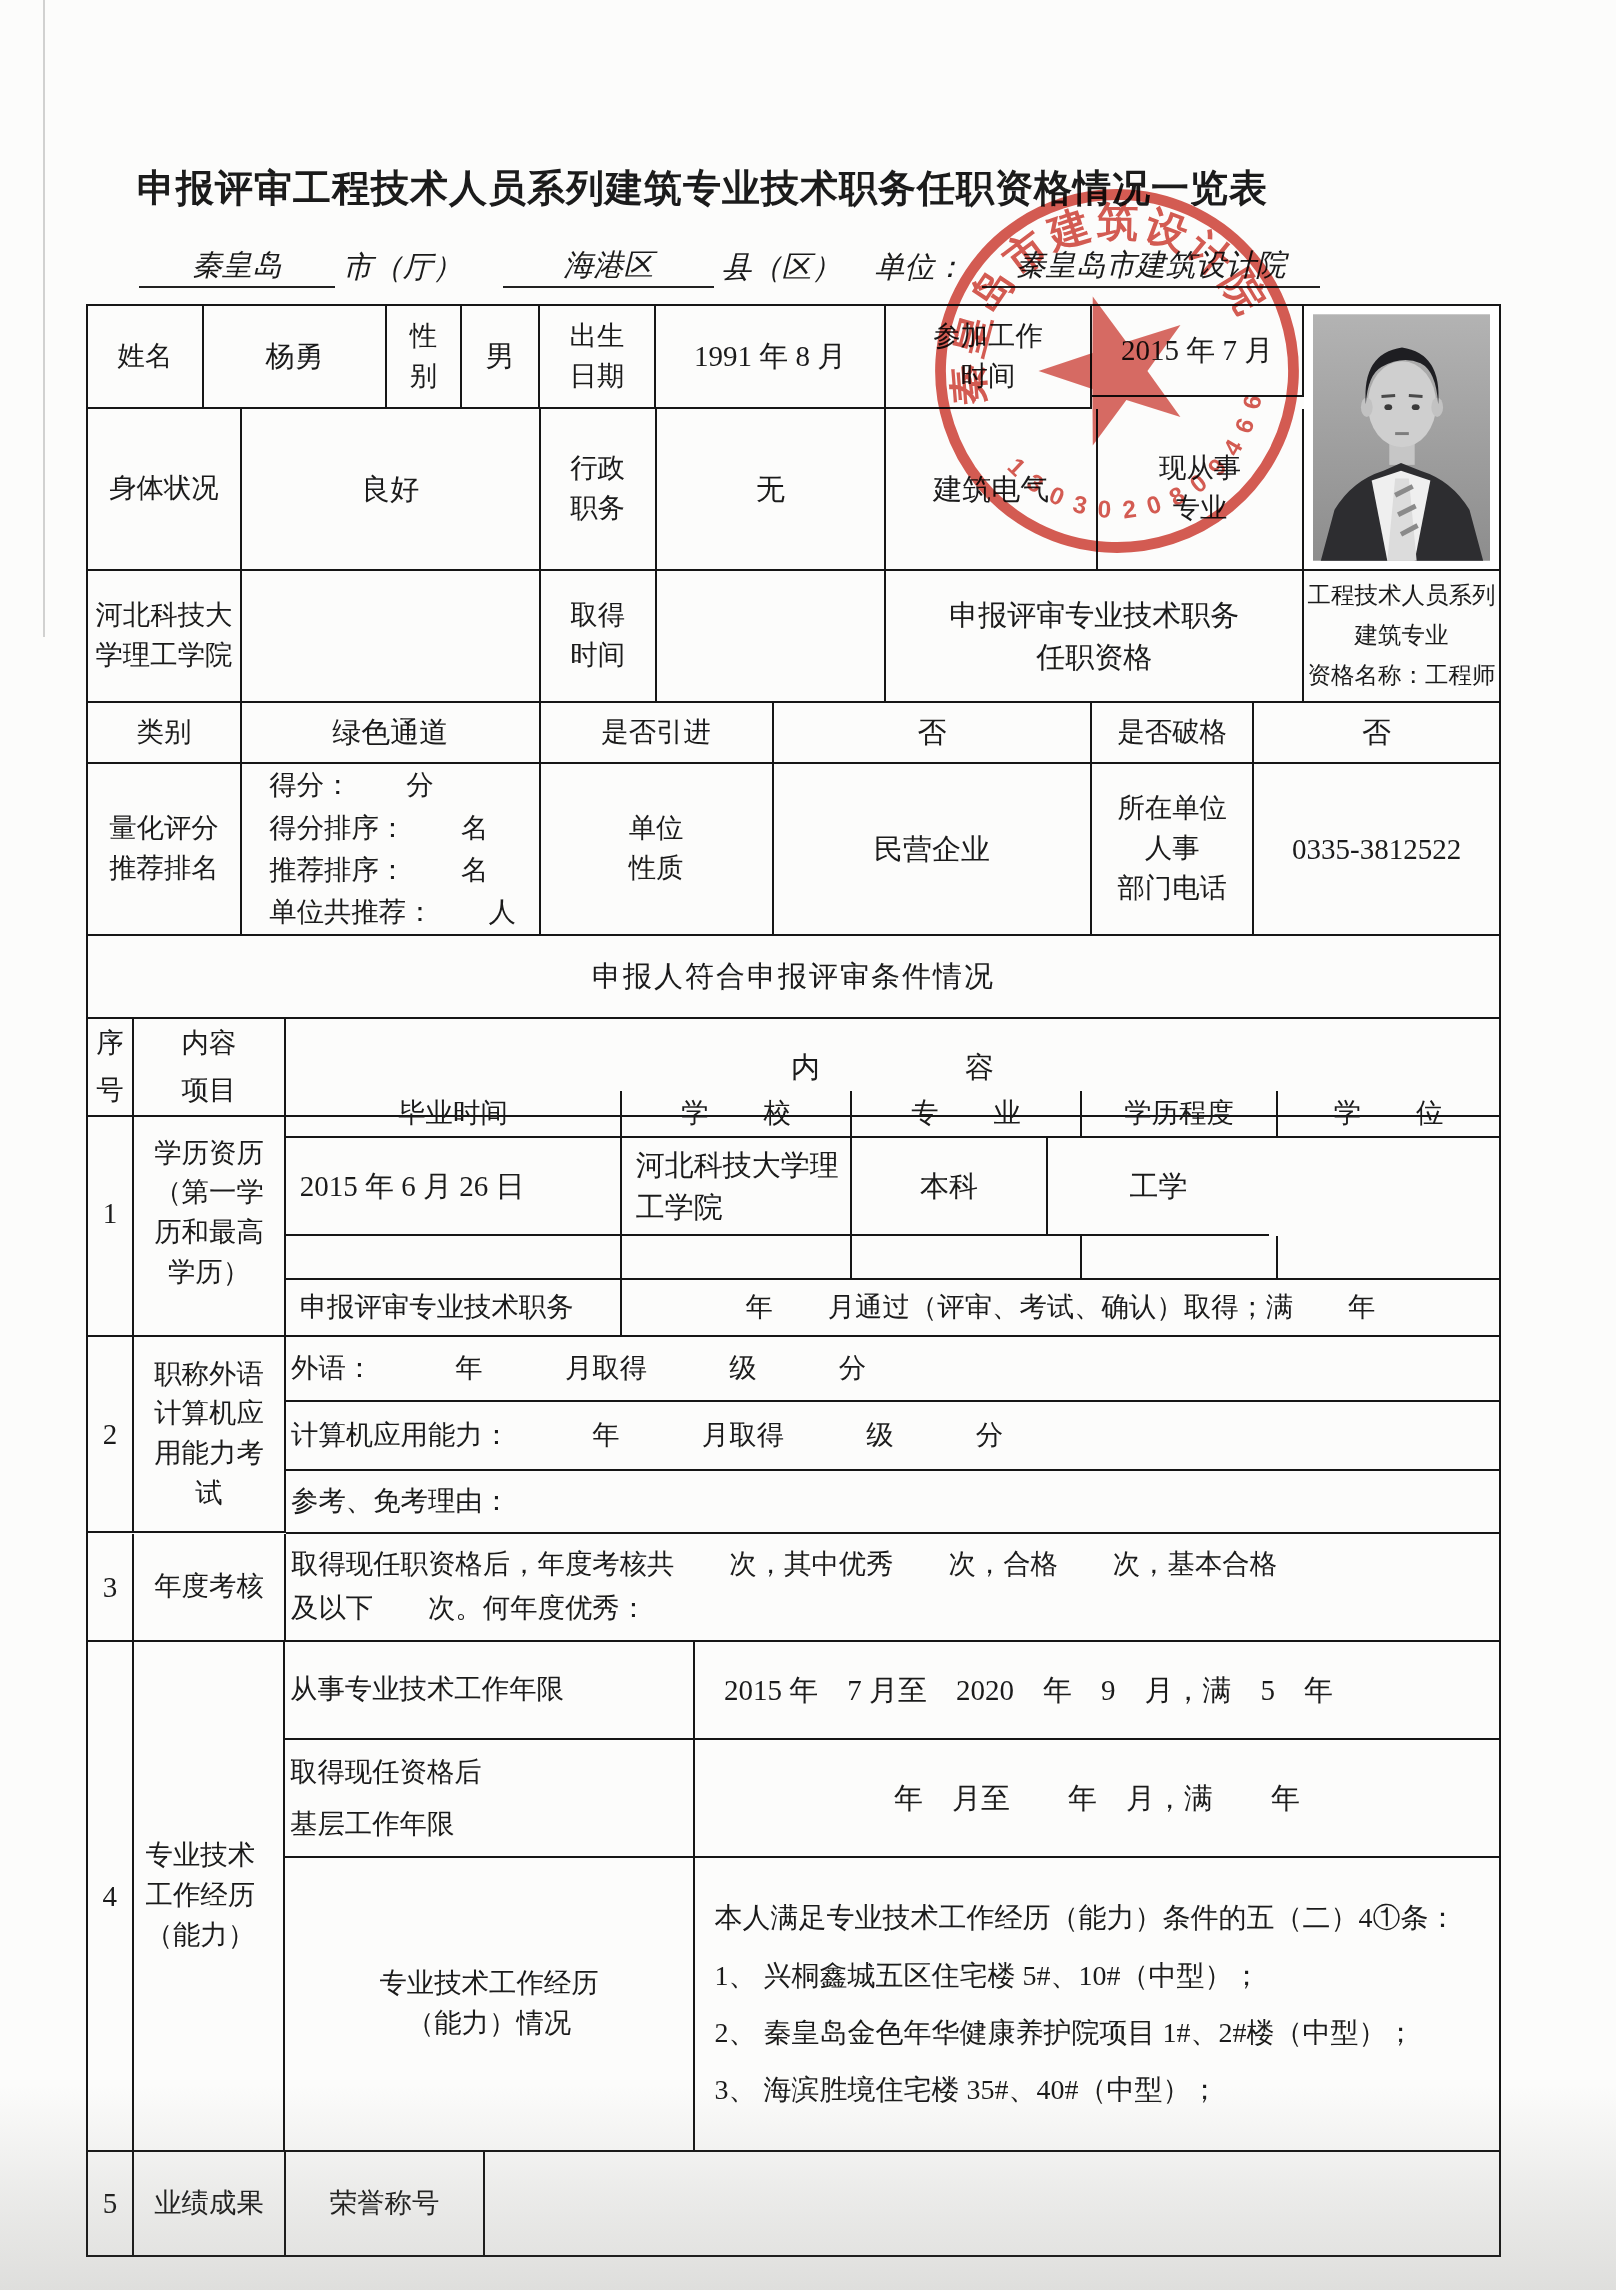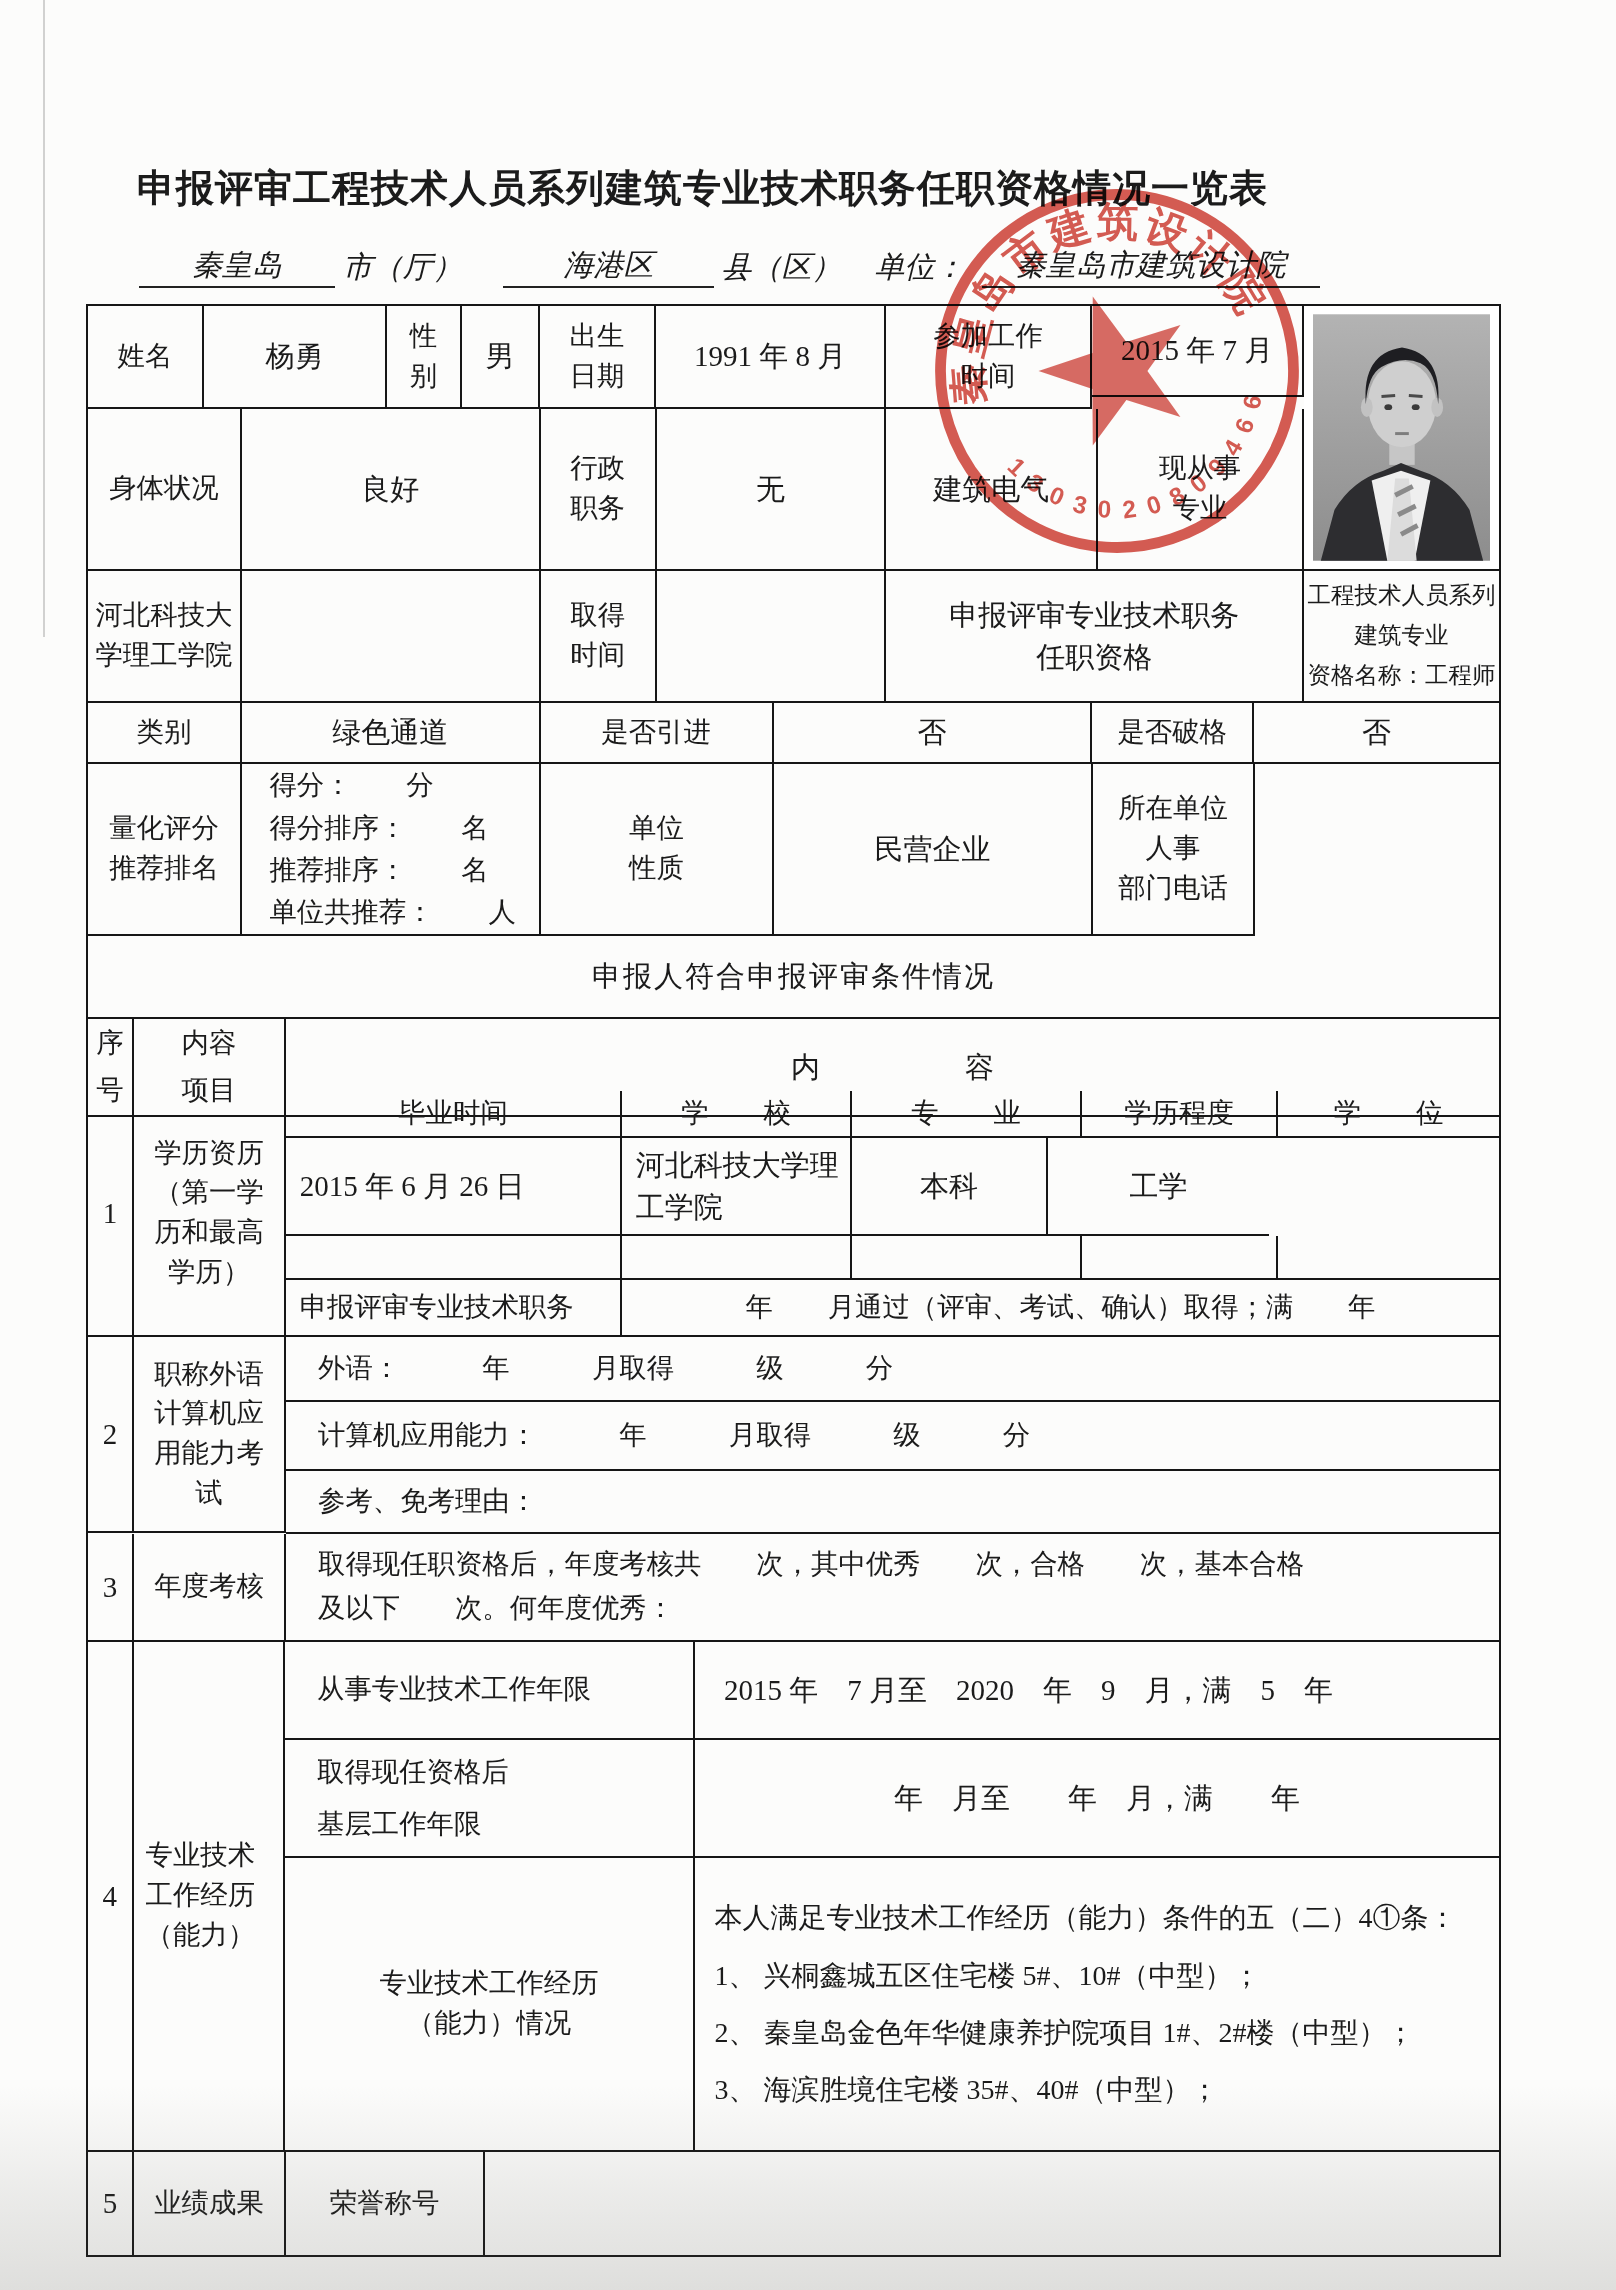--- a/index.html
+++ b/index.html
@@ -16,21 +16,21 @@
   .tbl{position:absolute;left:86px;top:304px;width:1411px;border:2.9px solid #161616;background:rgba(255,255,255,.0);}
   .row{display:flex;}
   .c{box-sizing:border-box;border-right:2px solid #161616;border-bottom:2px solid #161616;
      display:flex;flex-direction:column;align-items:center;justify-content:center;
      text-align:center;font-size:29px;line-height:1.45;overflow:hidden;}
   .nr{border-right:none;}
   .nb{border-bottom:none;}
   .cl{align-items:flex-start;text-align:left;}
   .f28{font-size:27.4px;}
   .f24{font-size:23.5px;line-height:1.7;}
-  .pl20{padding-left:32px;}
+  .pl20{padding-left:5px;}
   .pl14{padding-left:13.7px;}
   .heavy{border-bottom-width:2.9px;}
   .seal{position:absolute;left:916px;top:169px;width:402px;height:404px;
         mix-blend-mode:multiply;opacity:.93;z-index:5;pointer-events:none;}
   .photo-wrap{padding:7.8px;background:#fff;}
 </style>
 </head>
 <body>
 
 <div class="sheet">
@@ -149,20 +149,21 @@
       </div>
       <div class="c f28 heavy" style="width:233px;height:172px">
           <span style="width:63px">单位性质</span>
         </div>
       <div class="c heavy" style="width:319px;height:172px">民营企业</div>
       <div class="c f28 heavy" style="width:162px;height:172px">
         <div>所在单位</div>
         <div>人事</div>
         <div>部门电话</div>
       </div>
+      <div class="c nr heavy" style="width:245px;height:172px">0335-3812522</div>
     </div>
 
     <div class="row" style="height:83px">
       <div class="c nr" style="width:1411px;height:83px;letter-spacing:2px">申报人符合申报评审条件情况</div>
     </div>
 
     <div class="row" style="height:72px">
       <div class="c f28" style="width:46px;height:98px;line-height:1.7">
           <span style="width:29px">序号</span>
         </div>

